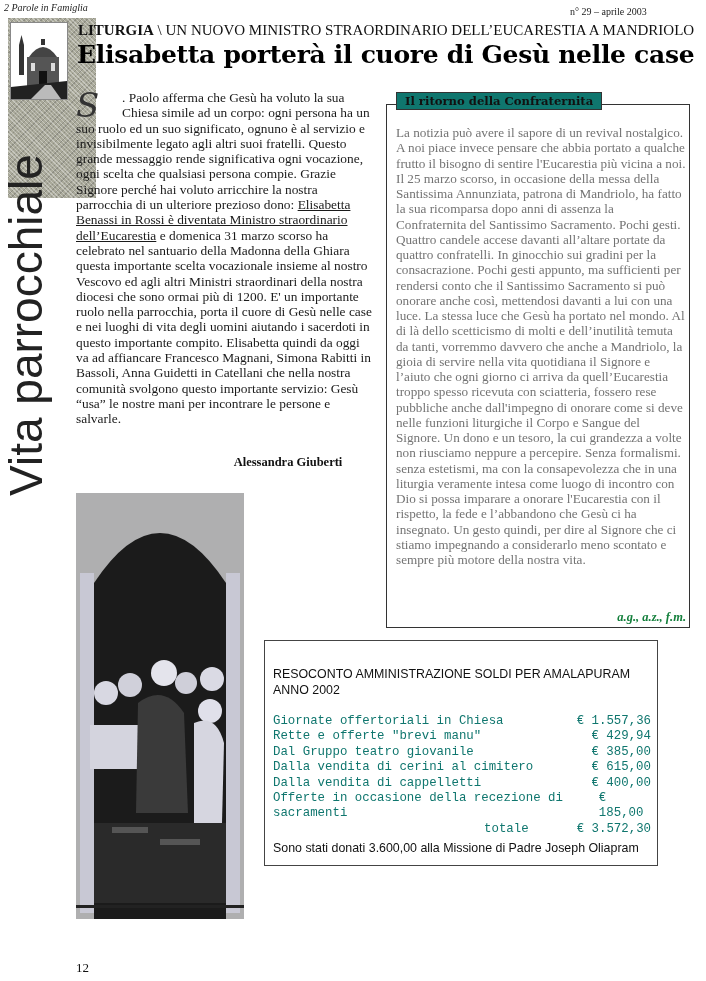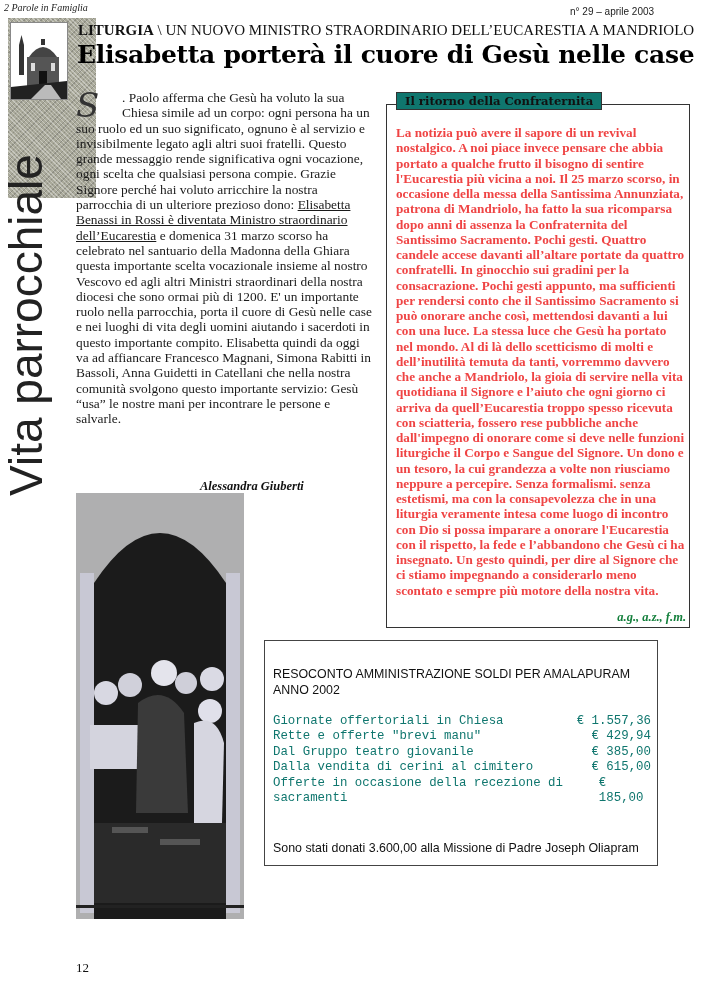--- a/index.html
+++ b/index.html
@@ -9,21 +9,21 @@
     font-family: "DejaVu Serif", serif;
   }
   .abs { position: absolute; }
 
   
   .running-head {
     left: 4px; top: 2px; font-family: "Liberation Serif", serif;
     font-style: italic; font-size: 10px; color: #222;
   }
   .issue {
-    left: 570px; top: 6px; font-family: Liberation Sans, sans-serif;
+    left: 570px; top: 6px; font-family: Liberation Serif, serif;
     font-size: 10px; color: #222;
   }
 
   
   .side-band {
     left: 8px; top: 18px; width: 88px; height: 180px;
     background:
       repeating-linear-gradient(45deg, rgba(255,255,255,.35) 0 1px, transparent 1px 3px),
       repeating-linear-gradient(-45deg, rgba(60,60,60,.25) 0 1px, transparent 1px 4px),
       #a9a99a;
@@ -62,40 +62,39 @@
     font-family: "Liberation Serif", serif; font-size: 13.4px; line-height: 15.3px;
     color: #1a1a1a;
   }
   .dropcap {
     float: left; font-family: "DejaVu Serif", serif; font-style: italic;
     font-size: 34px; line-height: 30px; width: 46px; height: 28px;
     color: #333; font-weight: 300;
   }
   .article u { text-decoration: underline; }
   .byline {
-    left: 200px; top: 455px; width: 176px; text-align: left;
-    font-family: "Liberation Serif", serif; font-style: italic; font-weight: bold;
-    font-size: 12.5px; color: #111; margin-top: 24px;
+    left: 200px; top: 455px; width: 176px; text-align: center;
+    font-family: "Liberation Serif", serif; font-weight: bold;
+    font-size: 12.5px; color: #111;
   }
 
   
   .box {
     left: 386px; top: 104px; width: 304px; height: 524px;
     border: 1.3px solid #333; box-sizing: border-box;
   }
   .box-title {
     left: 396px; top: 92px; padding: 1px 8px; background: #0f766e;
     border: 1.3px solid #333; font-family: "DejaVu Serif", serif;
     font-weight: bold; font-size: 11.6px; color: #111;
   }
   .box-text {
     left: 396px; top: 125px; width: 290px;
     font-family: "Liberation Serif", serif; font-size: 13.2px; line-height: 15.25px;
-    color: #ef4444;
-    font-weight: bold;
+    color: #737373;
   }
   .box-sign {
     left: 560px; top: 610px; width: 126px; text-align: right;
     font-family: "Liberation Serif", serif; font-style: italic; font-weight: bold;
     font-size: 12.5px; color: #15803d;
   }
 
   
   .artwork {
     left: 76px; top: 493px; width: 168px; height: 426px;
@@ -210,19 +209,27 @@
   </div>
   <div class="acc-row">
     <span>Dal Gruppo teatro giovanile</span>
     <span>€ 385,00</span>
   </div>
   <div class="acc-row">
     <span>Dalla vendita di cerini al cimitero</span>
     <span>€ 615,00</span>
   </div>
   <div class="acc-row">
+    <span>Dalla vendita di cappelletti</span>
+    <span>€ 400,00</span>
+  </div>
+  <div class="acc-row">
     <span>Offerte in occasione della recezione di sacramenti</span>
     <span>€ 185,00</span>
   </div>
+  <div class="acc-total">
+    <span class="lbl">totale</span>
+    <span>€ 3.572,30</span>
+  </div>
 </div>
 <div class="abs acc-note">Sono stati donati 3.600,00 alla Missione di Padre Joseph Oliapram</div>
 
 <div class="abs page-no">12</div>
 
 </body></html>

